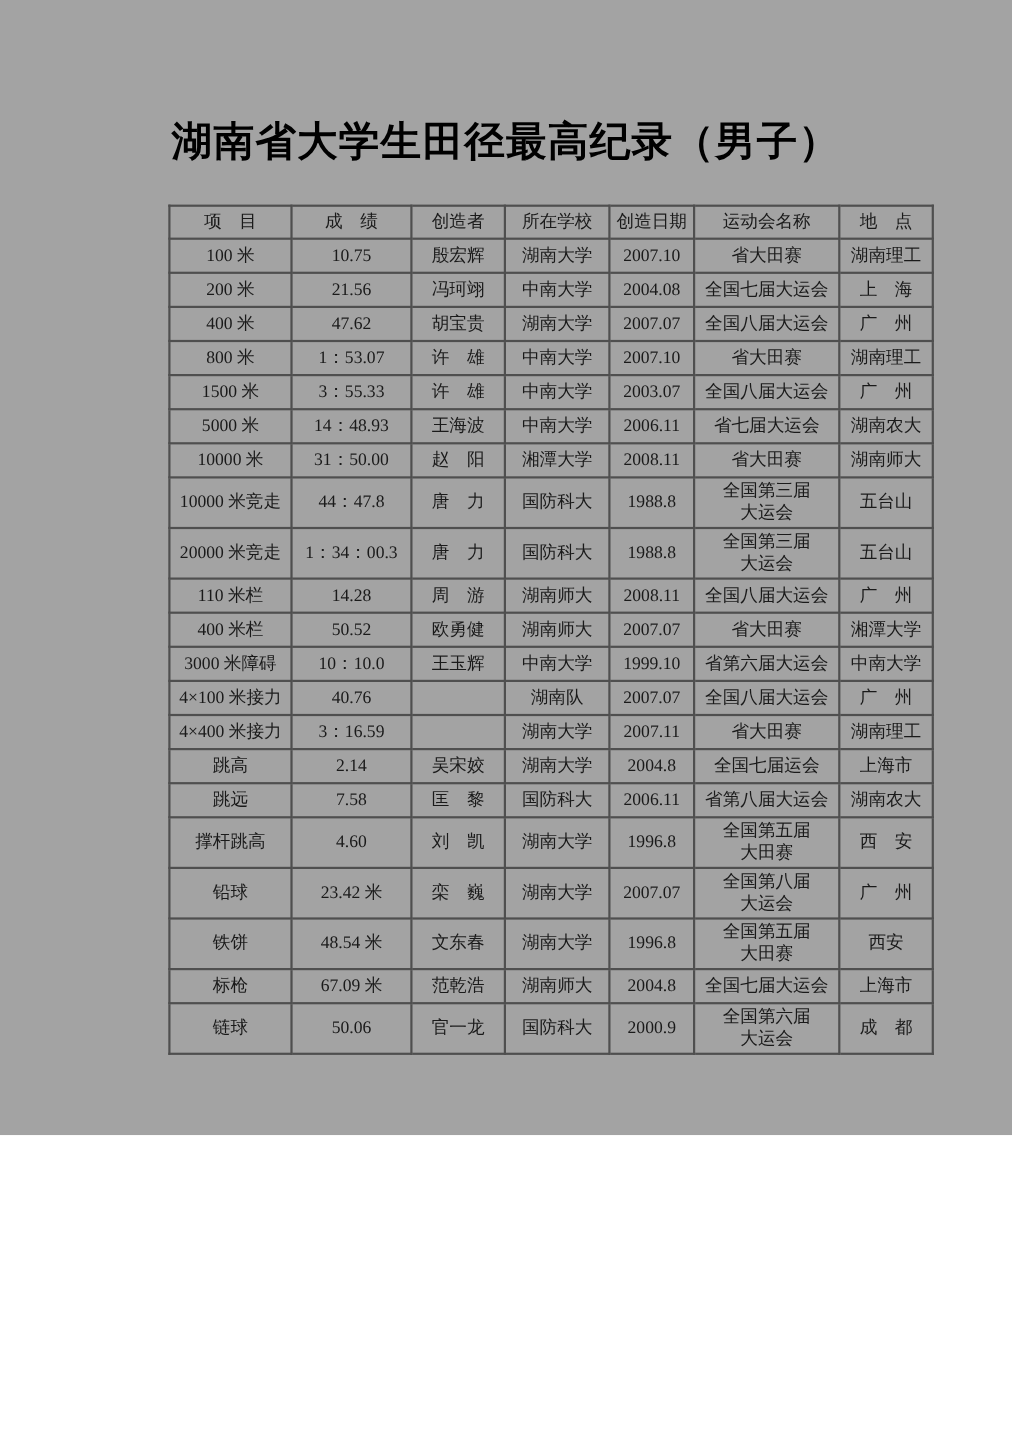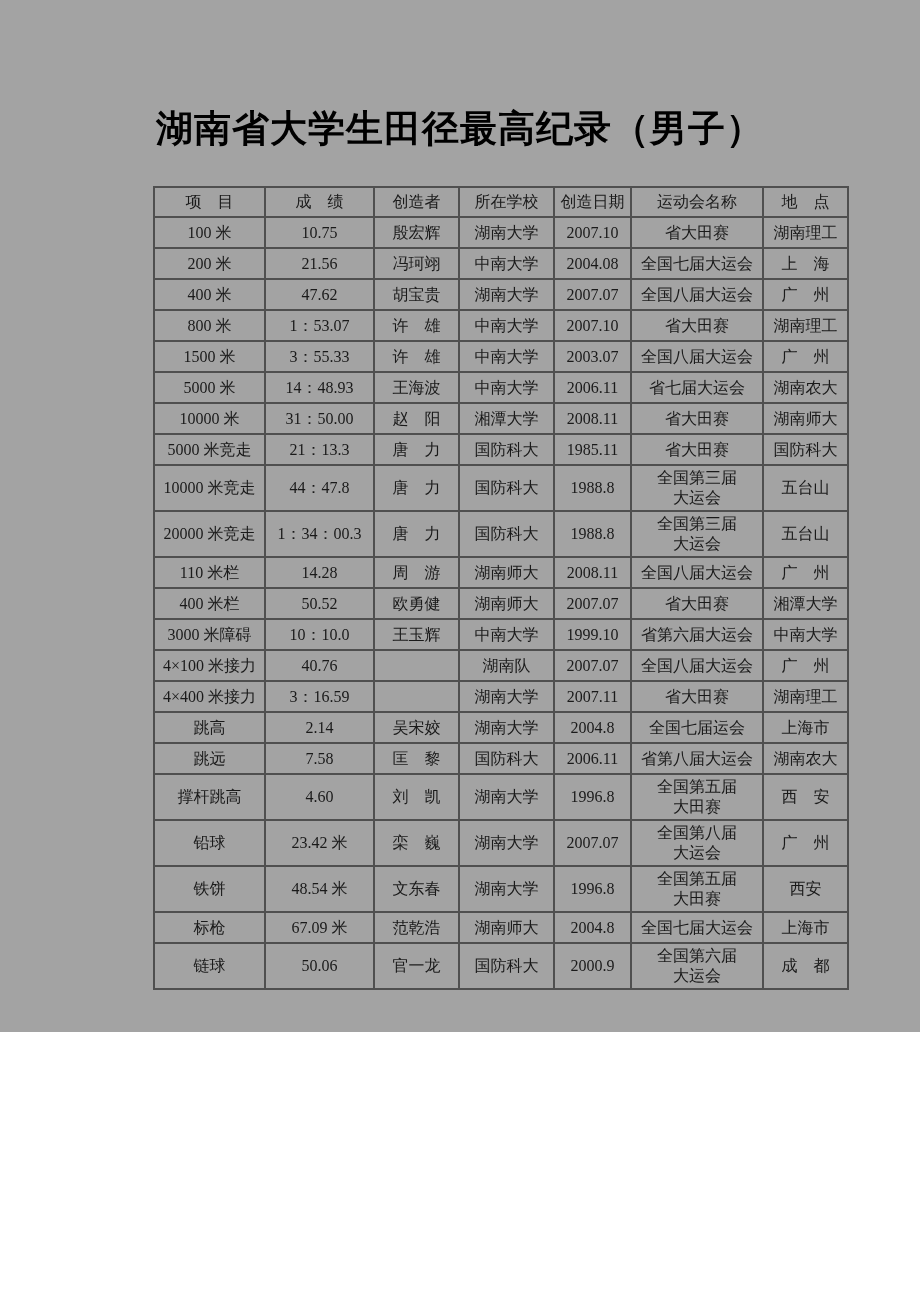--- a/index.html
+++ b/index.html
@@ -147,29 +147,20 @@
         <tr>
           <td>10000 米</td>
           <td>31：50.00</td>
           <td>赵　阳</td>
           <td>湘潭大学</td>
           <td>2008.11</td>
           <td>省大田赛</td>
           <td>湖南师大</td>
         </tr>
         <tr>
-          <td>5000 米竞走</td>
-          <td>21：13.3</td>
-          <td>唐　力</td>
-          <td>国防科大</td>
-          <td>1985.11</td>
-          <td>省大田赛</td>
-          <td>国防科大</td>
-        </tr>
-        <tr>
           <td>10000 米竞走</td>
           <td>44：47.8</td>
           <td>唐　力</td>
           <td>国防科大</td>
           <td>1988.8</td>
           <td>全国第三届
 大运会</td>
           <td>五台山</td>
         </tr>
         <tr>

